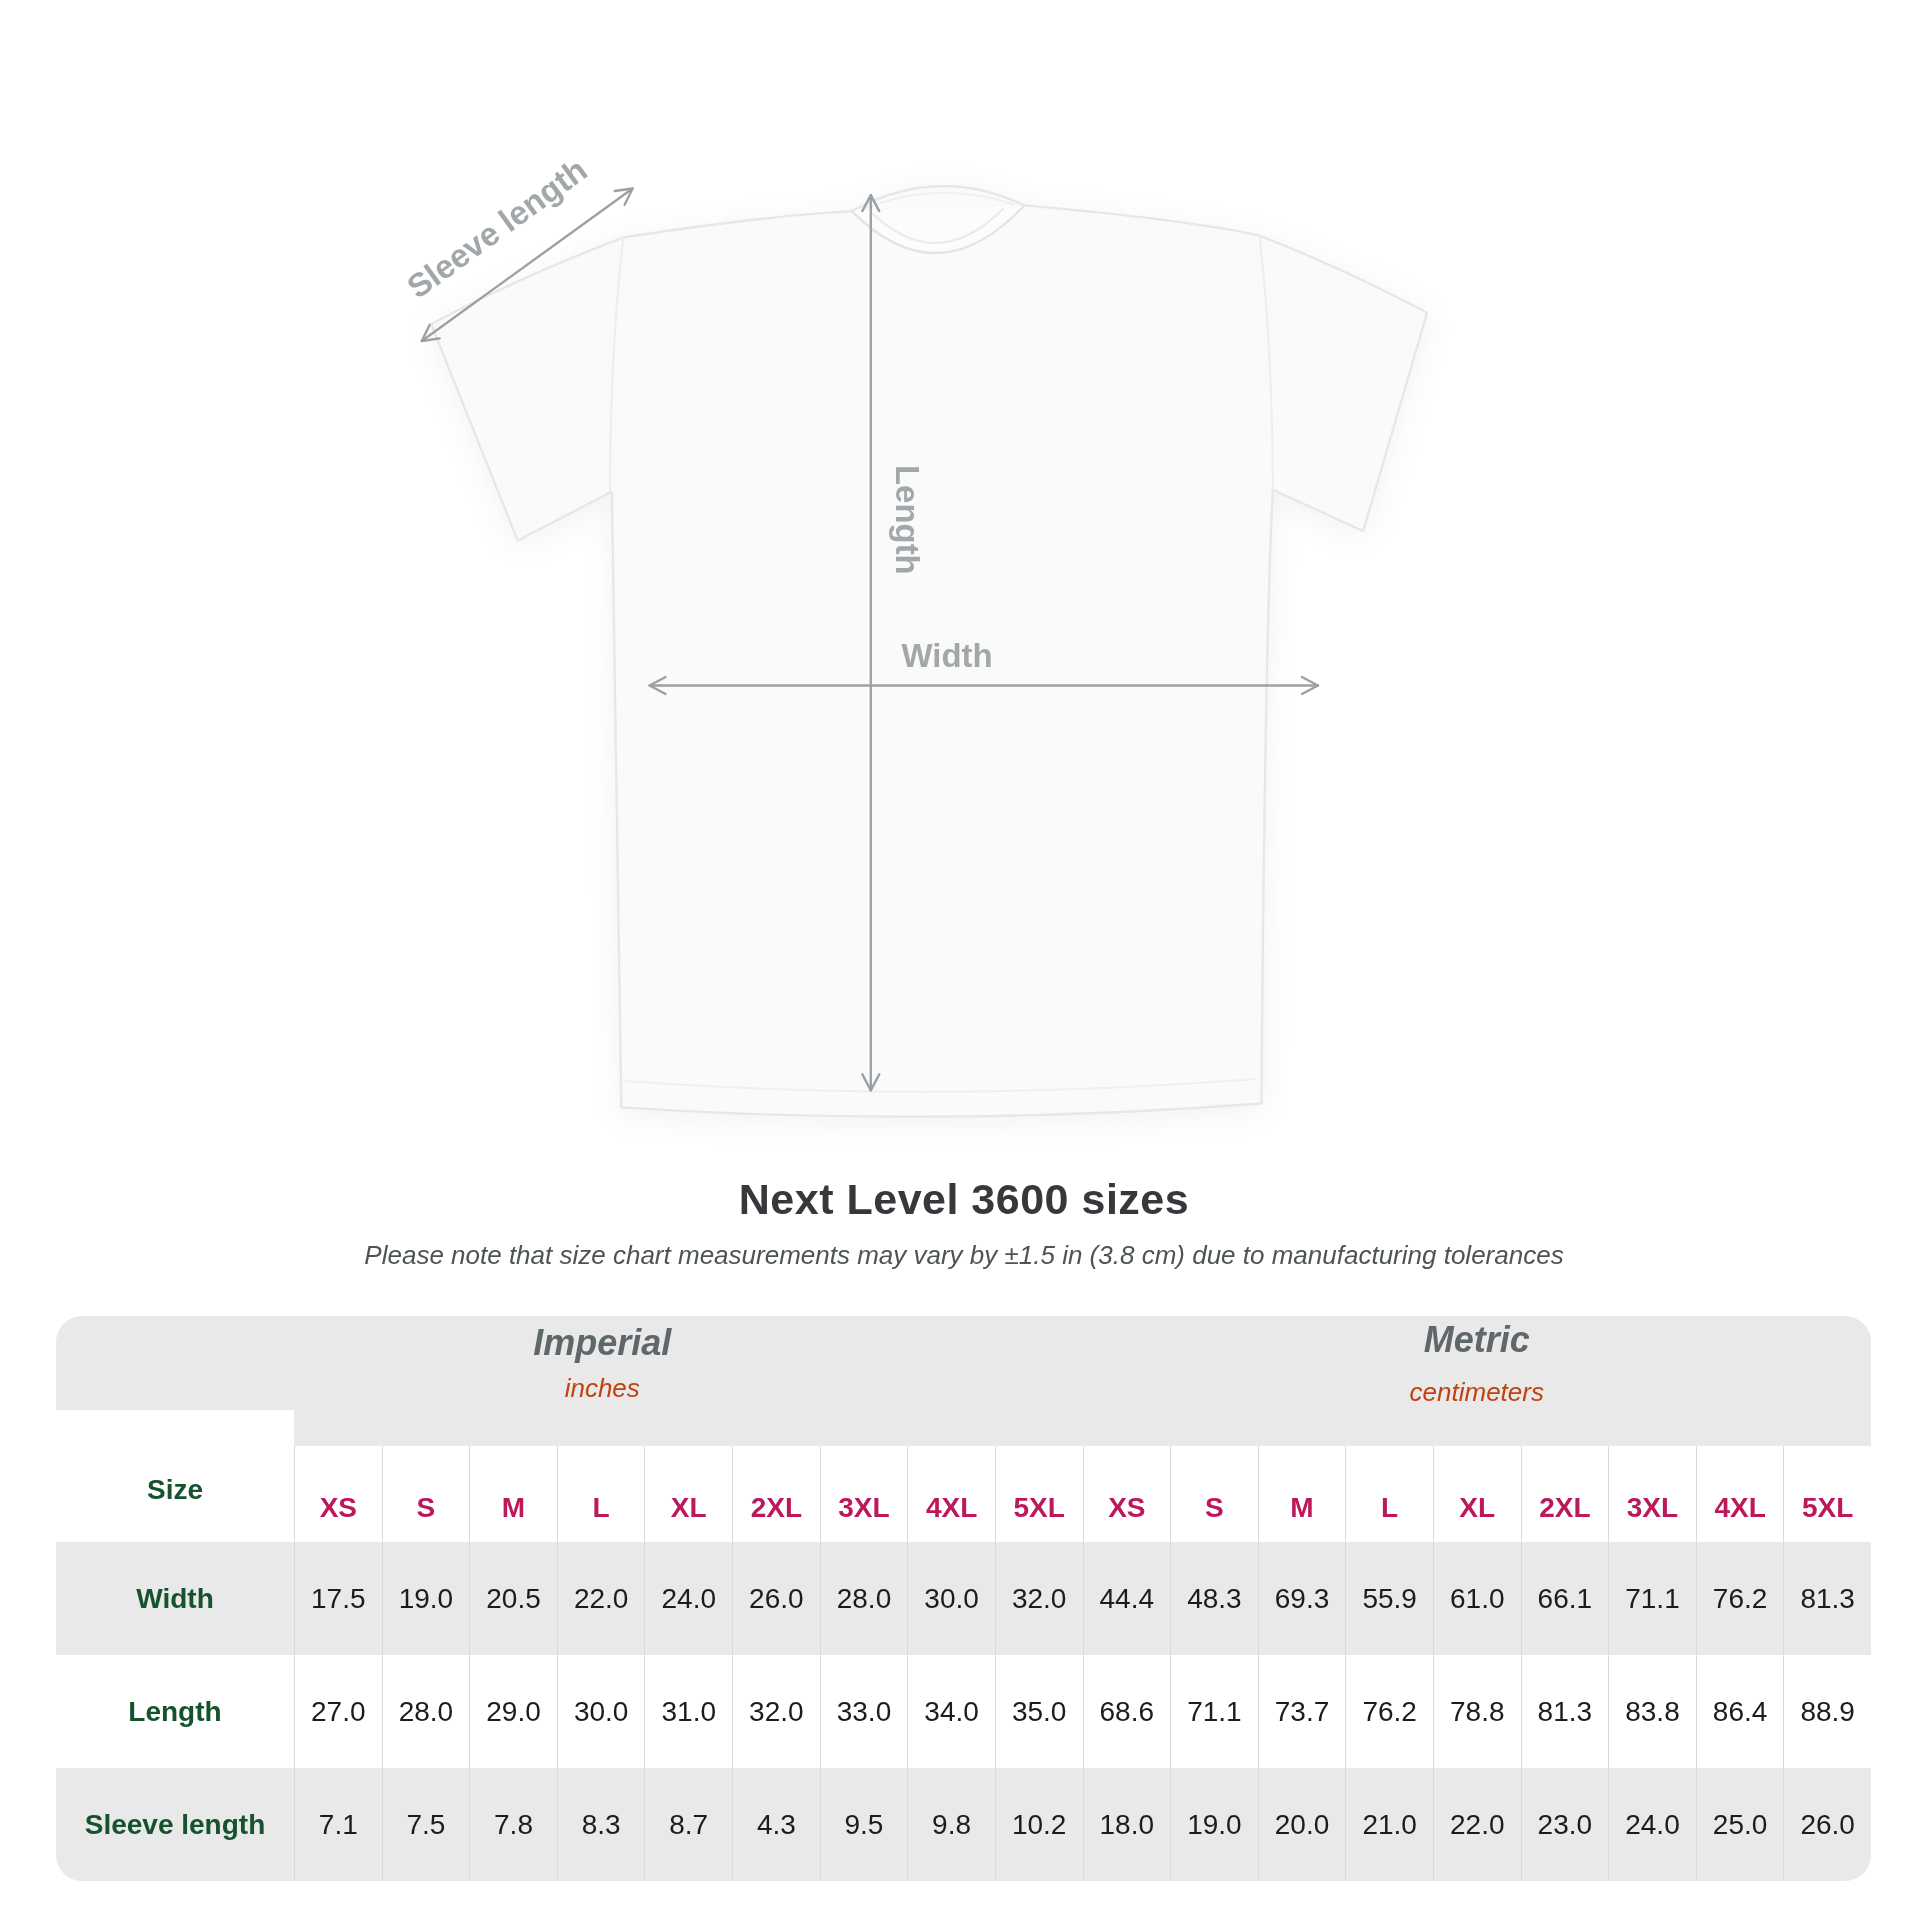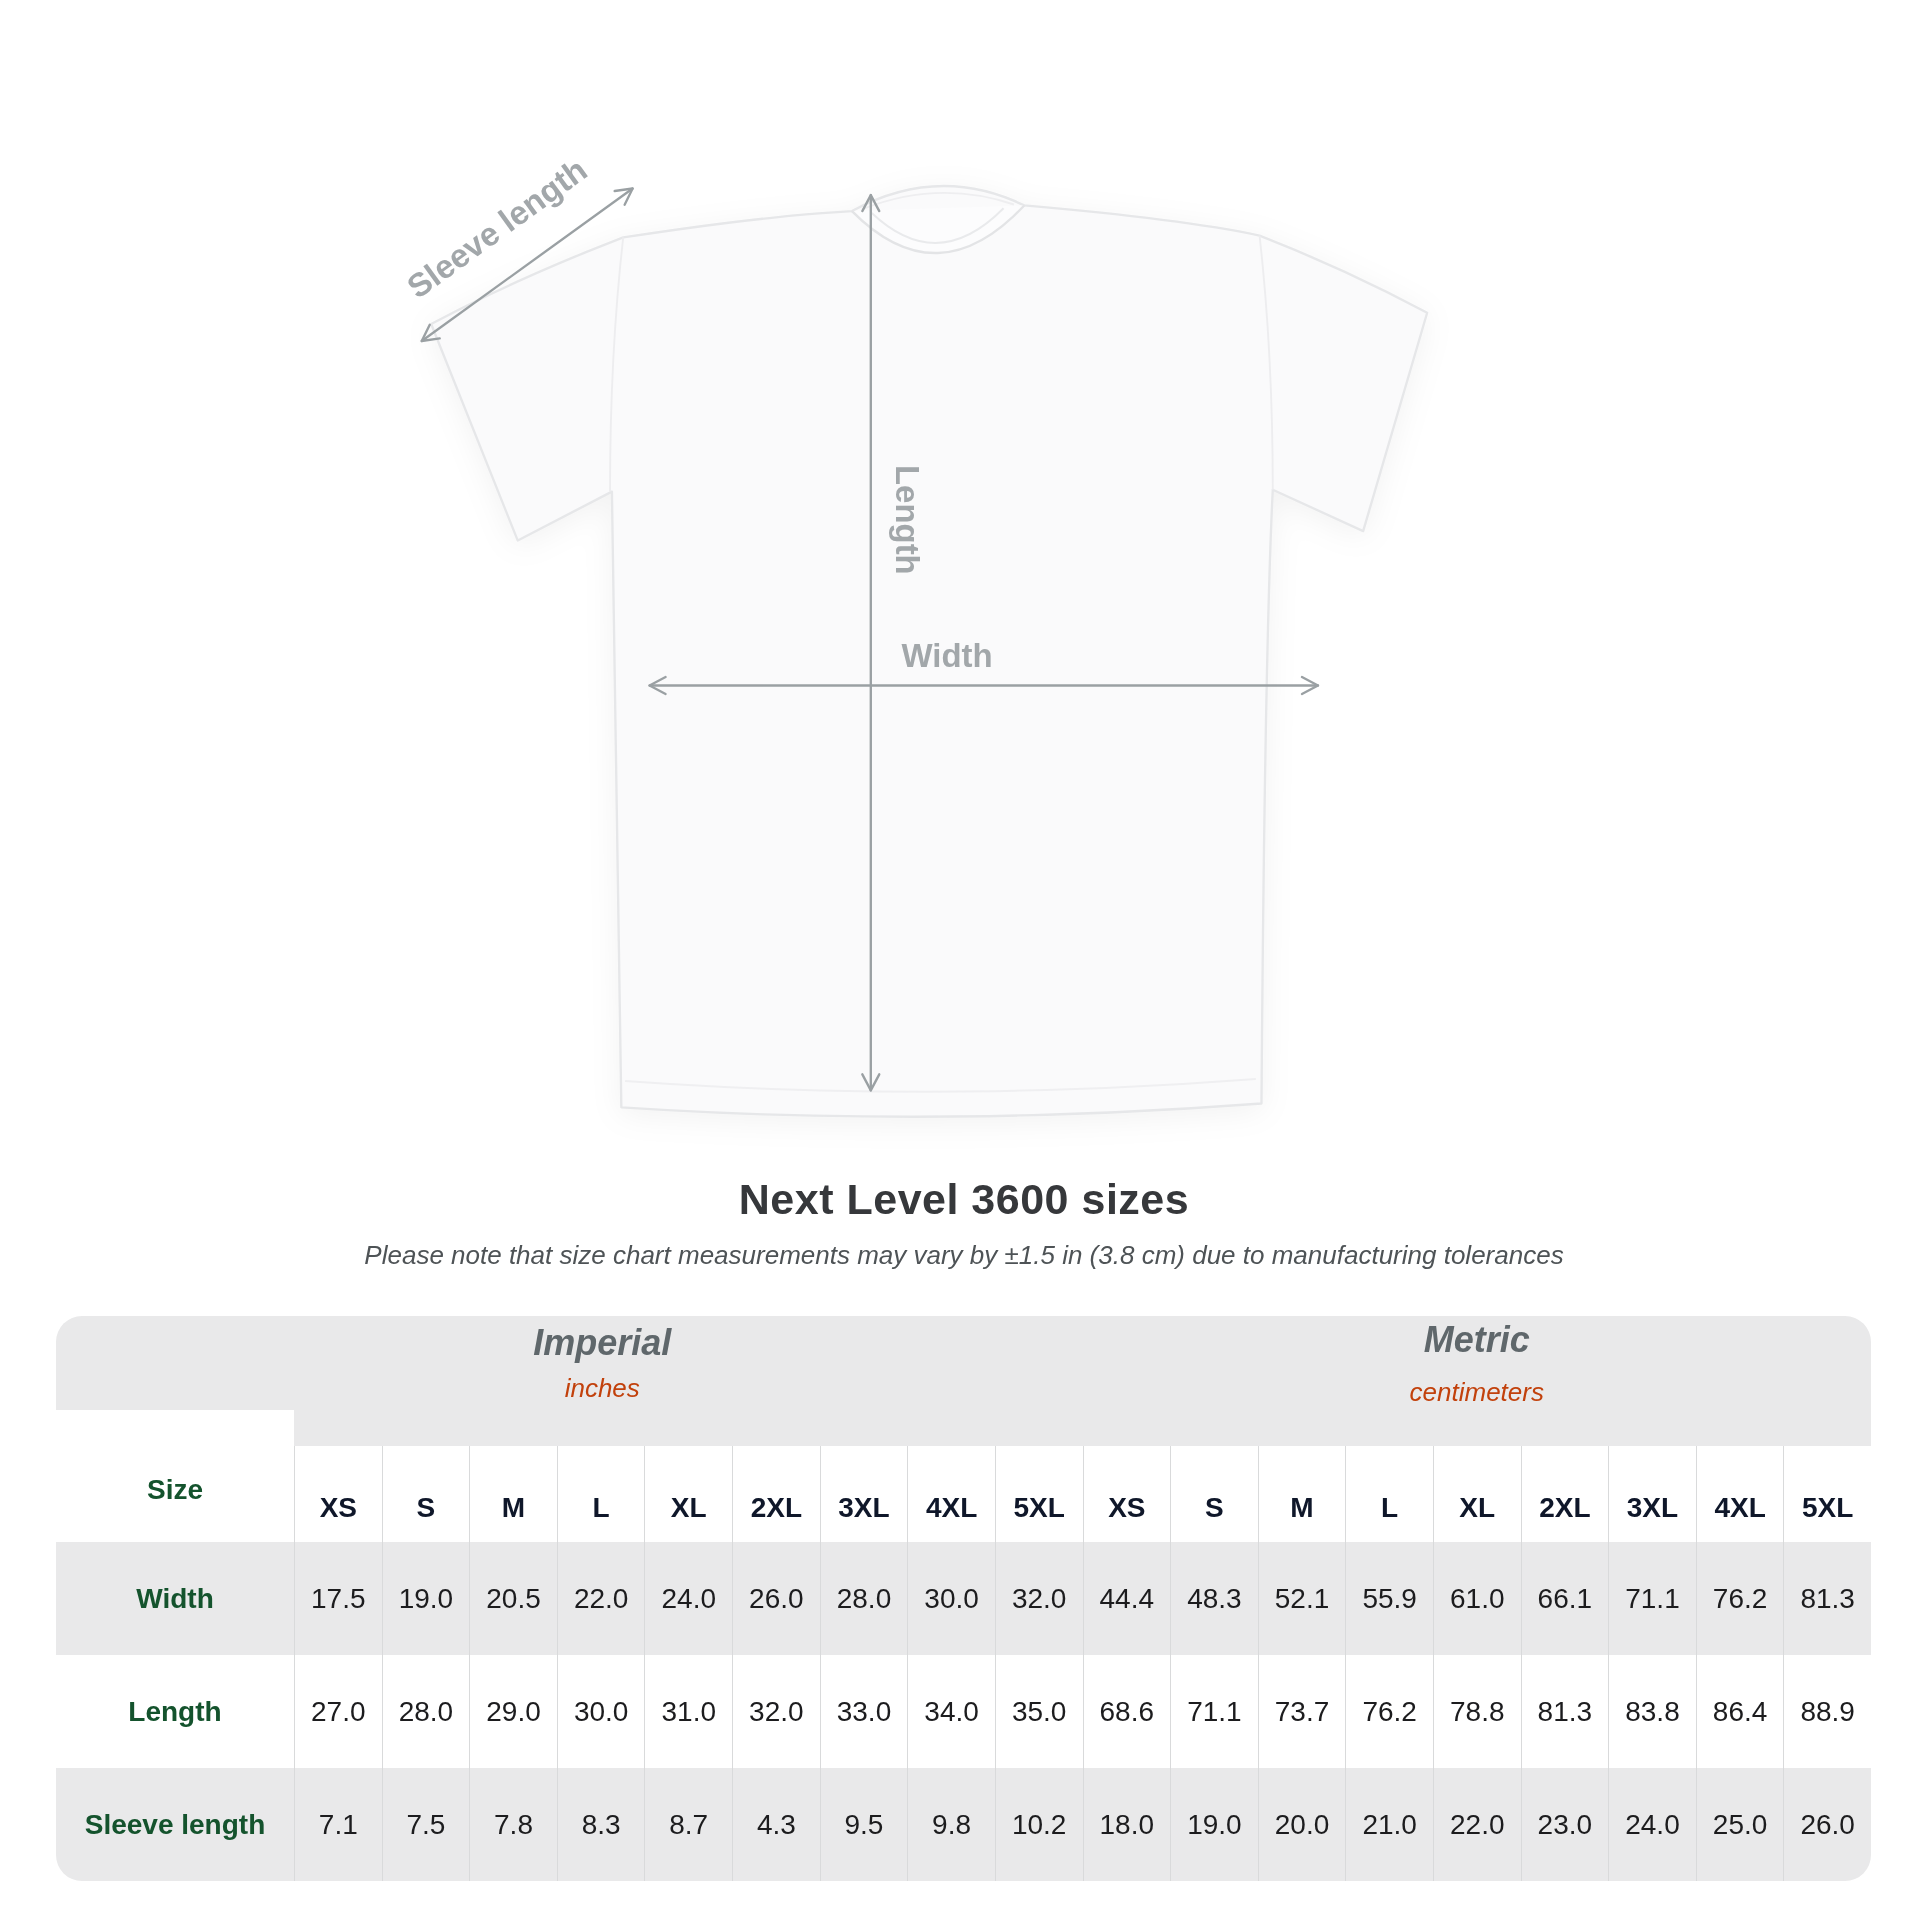--- a/index.html
+++ b/index.html
@@ -36,21 +36,21 @@
         justify-content:center; gap:9.4px; }
   .uh-imperial { grid-column:1 / span 10; padding-left:66px; }
   .uh-metric   { grid-column:11 / span 9;gap:16px; }
   .uname { font-size:36px; font-weight:bold; font-style:italic; color:#5f676b; }
   .uunit { font-size:26px; font-style:italic; color:#c2410c; }
 
   .cell { display:flex; align-items:center; justify-content:center;
           font-size:28px; color:#1c1c1e; }
   .cell.white { background:#ffffff; }
   .cell.sep { border-left:1.9px solid #d9dadb; }
-  .cell.head { font-weight:bold; color:#0f172a;margin-top:36px; }
+  .cell.head { font-weight:bold; color:#be185d;margin-top:36px; }
   .cell.rowlabel { font-weight:bold; color:#14532d; }
   .cell.szrow { padding-top:28px; }
 </style>
 </head>
 <body>
 
 <div class="page">
 
   <svg class="diagram-svg" viewBox="0 0 2048 1270">
 
@@ -142,21 +142,21 @@
         <div class="cell sep">19.0</div>
         <div class="cell sep">20.5</div>
         <div class="cell sep">22.0</div>
         <div class="cell sep">24.0</div>
         <div class="cell sep">26.0</div>
         <div class="cell sep">28.0</div>
         <div class="cell sep">30.0</div>
         <div class="cell sep">32.0</div>
         <div class="cell sep">44.4</div>
         <div class="cell sep">48.3</div>
-        <div class="cell sep">52.1</div>
+        <div class="cell sep">69.3</div>
         <div class="cell sep">55.9</div>
         <div class="cell sep">61.0</div>
         <div class="cell sep">66.1</div>
         <div class="cell sep">71.1</div>
         <div class="cell sep">76.2</div>
         <div class="cell sep">81.3</div>
         <div class="cell rowlabel white">Length</div>
         <div class="cell sep white">27.0</div>
         <div class="cell sep white">28.0</div>
         <div class="cell sep white">29.0</div>

